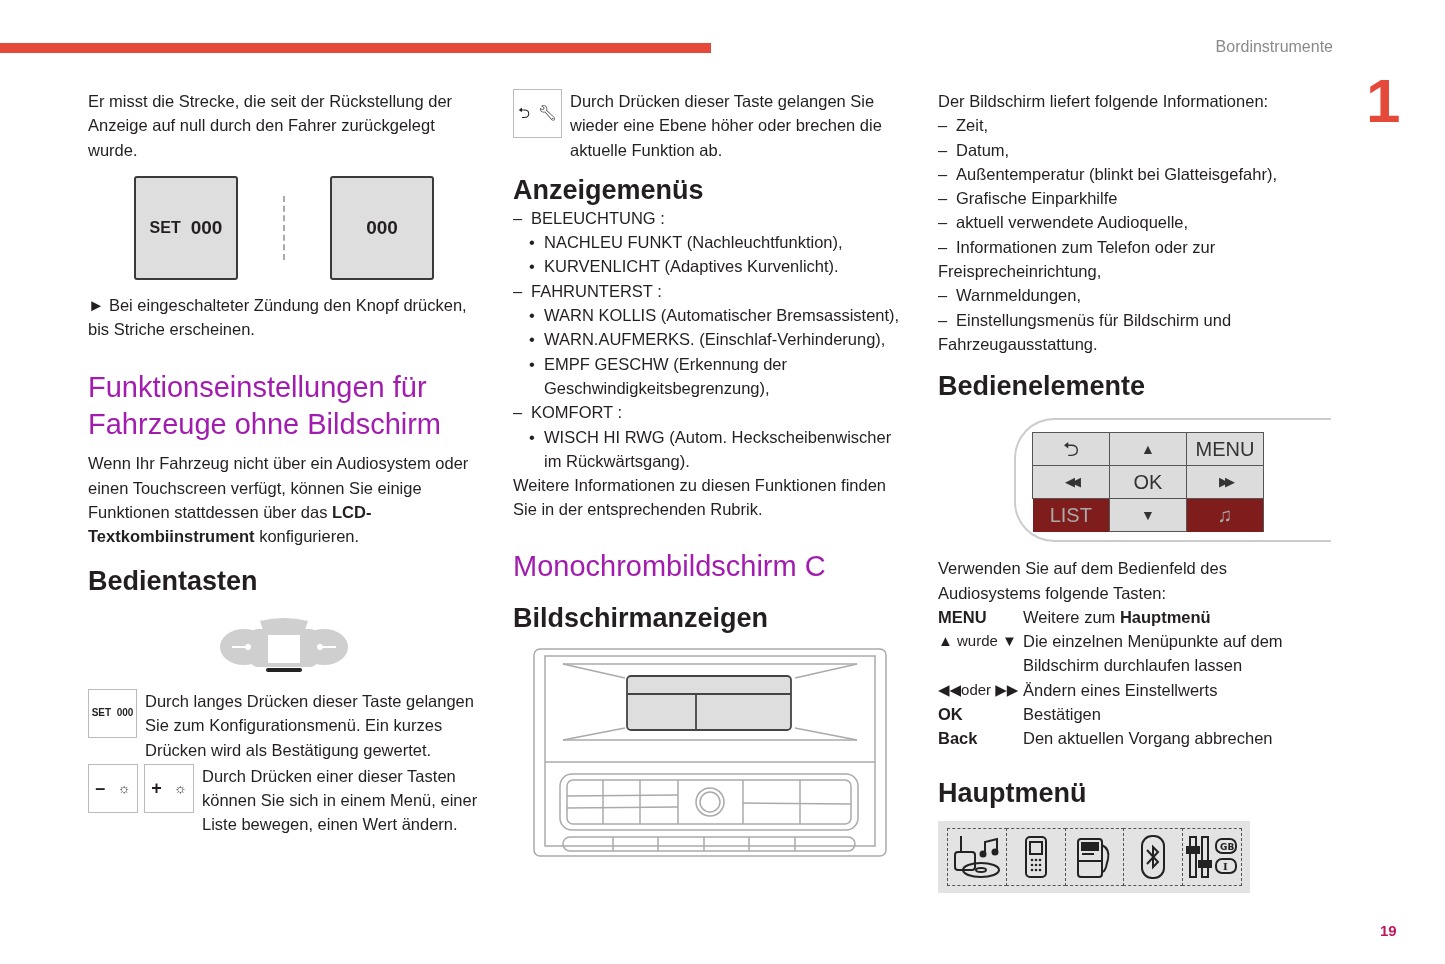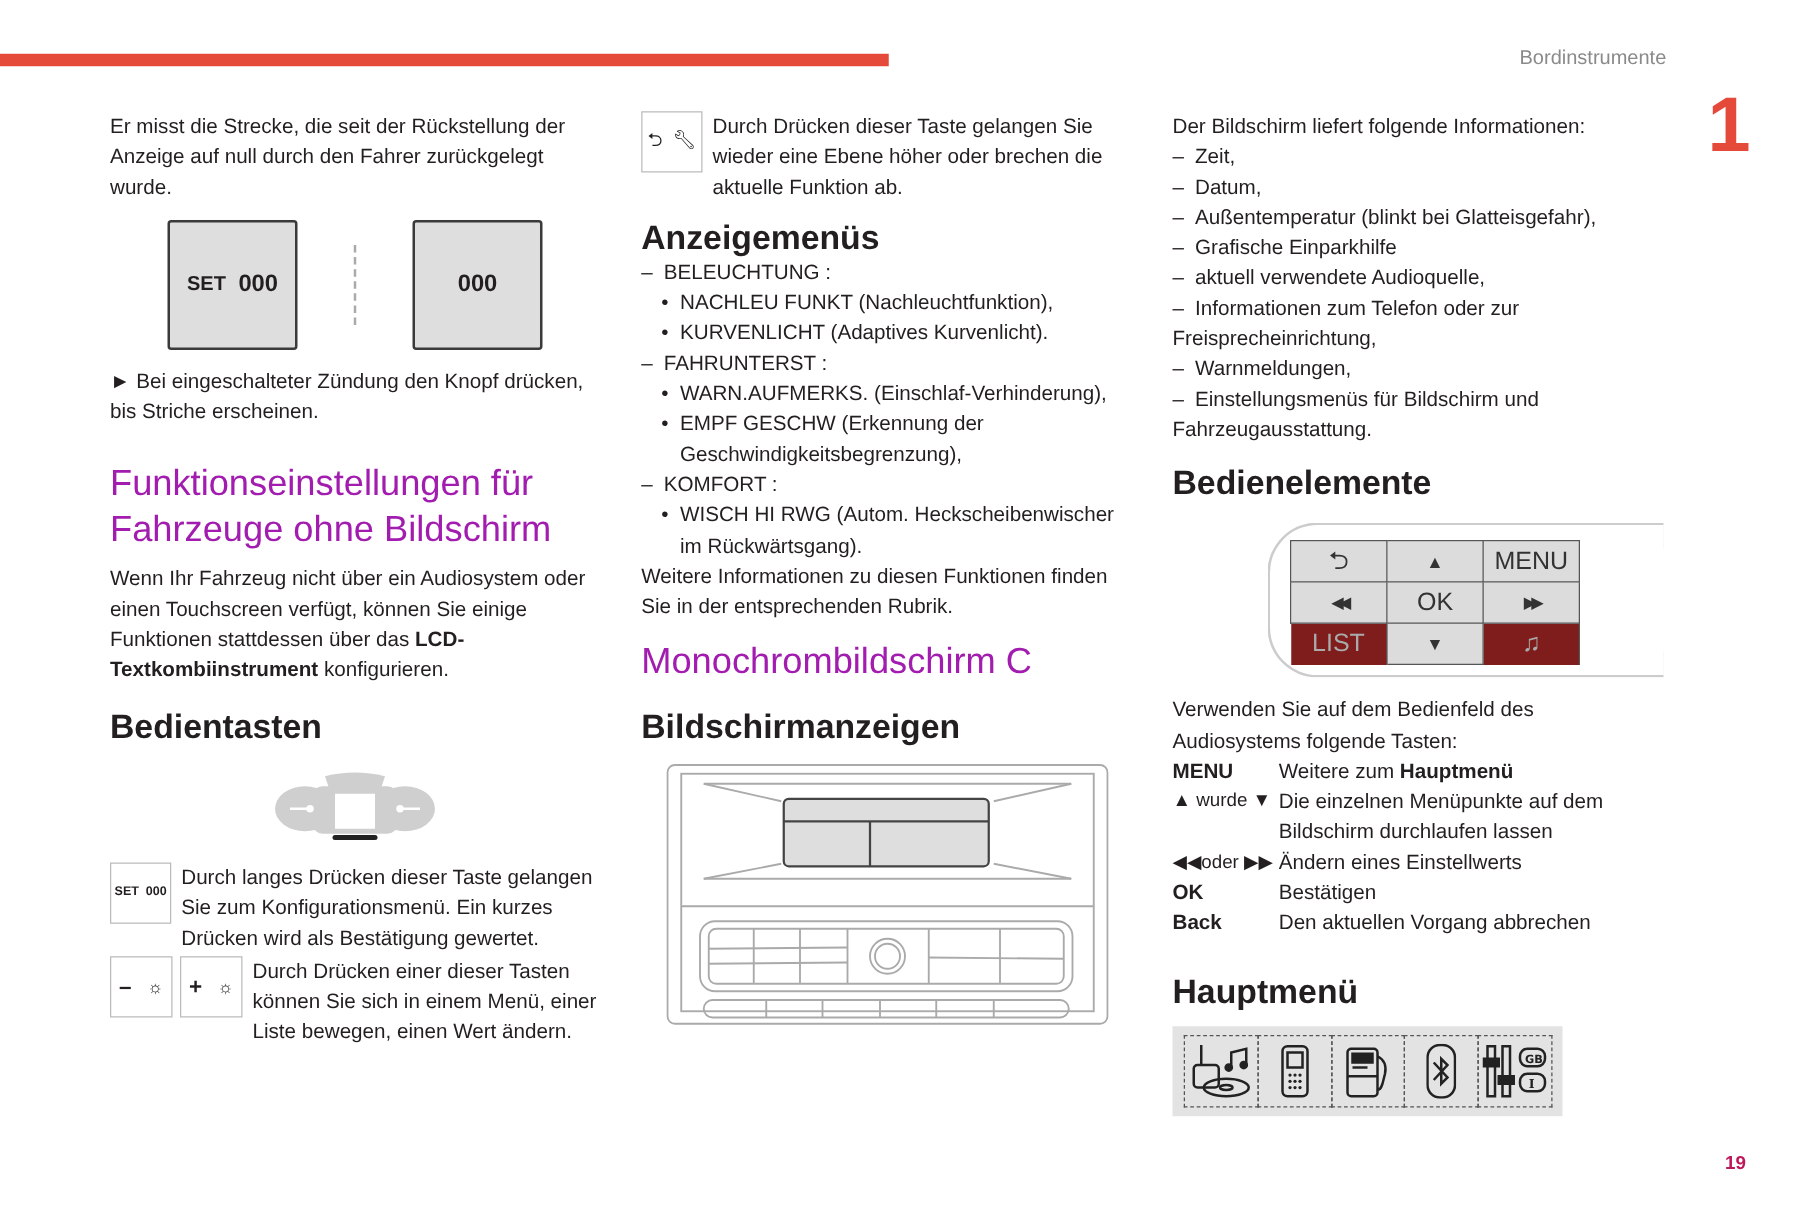--- a/index.html
+++ b/index.html
@@ -103,27 +103,28 @@
         <span>🔧︎</span>
     </span>
     <p>Durch Drücken dieser Taste gelangen Sie wieder eine Ebene höher oder brechen die aktuelle Funktion ab.</p>
   </div>
   <h3 class="h-bold" style="margin-top:12px;">Anzeigemenüs</h3>
   <div>
     <p class="dash-item">BELEUCHTUNG :</p>
     <p class="bullet-item">NACHLEU FUNKT (Nachleuchtfunktion),</p>
     <p class="bullet-item">KURVENLICHT (Adaptives Kurvenlicht).</p>
     <p class="dash-item">FAHRUNTERST :</p>
+    <p class="bullet-item">WARN KOLLIS (Automatischer Bremsassistent),</p>
     <p class="bullet-item">WARN.AUFMERKS. (Einschlaf-Verhinderung),</p>
     <p class="bullet-item">EMPF GESCHW (Erkennung der Geschwindigkeitsbegrenzung),</p>
     <p class="dash-item">KOMFORT :</p>
     <p class="bullet-item">WISCH HI RWG (Autom. Heckscheibenwischer im Rückwärtsgang).</p>
   </div>
   <p>Weitere Informationen zu diesen Funktionen finden Sie in der entsprechenden Rubrik.</p>
-  <h2 class="h-grey" style="margin-top:14px;">Monochrombildschirm C</h2>
+  <h2 class="h-grey" style="margin-top:26px;">Monochrombildschirm C</h2>
   <h3 class="h-bold" style="margin-top:17px;">Bildschirmanzeigen</h3>
   <div style="margin:14px 0 0 20px;">
     <svg width="354" height="210" viewBox="0 0 354 210" fill="none" stroke="#aaa" stroke-width="1.5">
       <rect x="1" y="1" width="352" height="207" rx="6"></rect>
       <rect x="12" y="8" width="330" height="190"></rect>
       <line x1="12" y1="114" x2="342" y2="114"></line>
       <line x1="30" y1="16" x2="92" y2="30"></line>
         <line x1="324" y1="16" x2="262" y2="30"></line>
       <line x1="30" y1="92" x2="92" y2="80"></line>
         <line x1="324" y1="92" x2="262" y2="80"></line>

